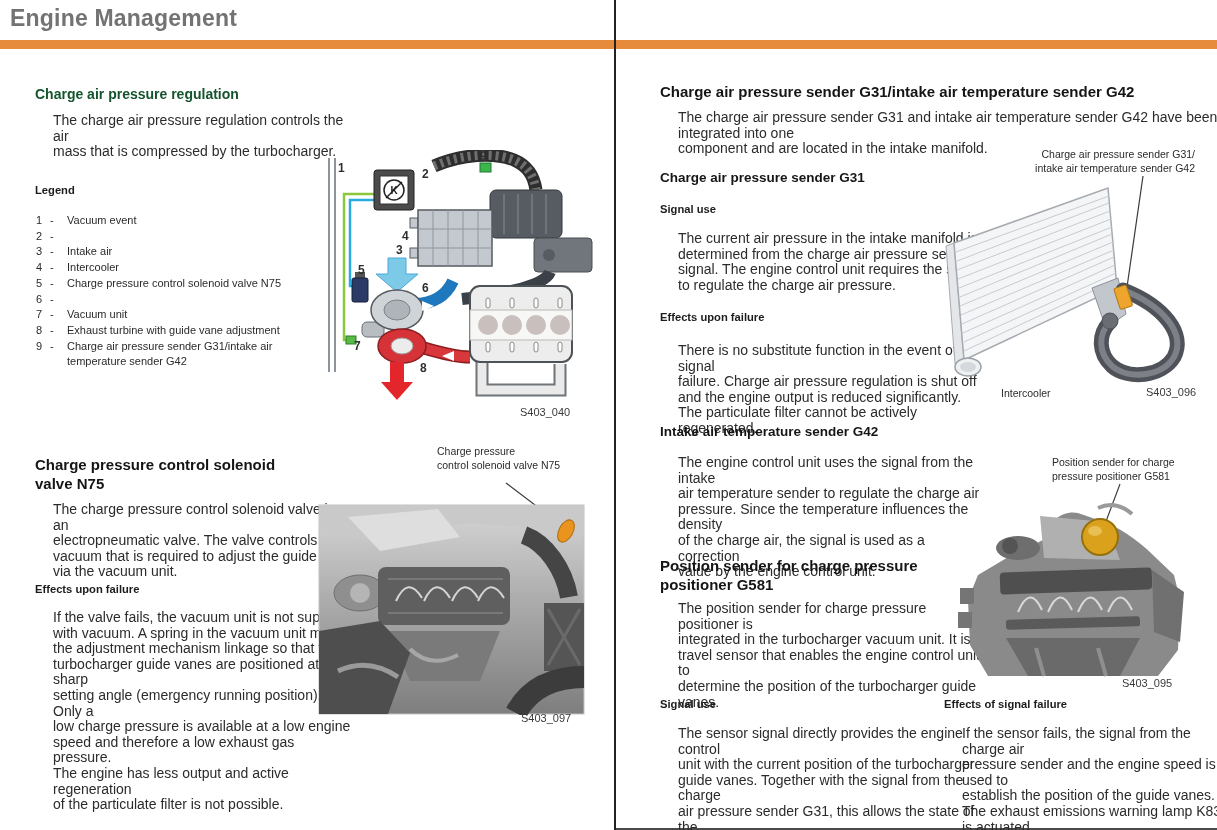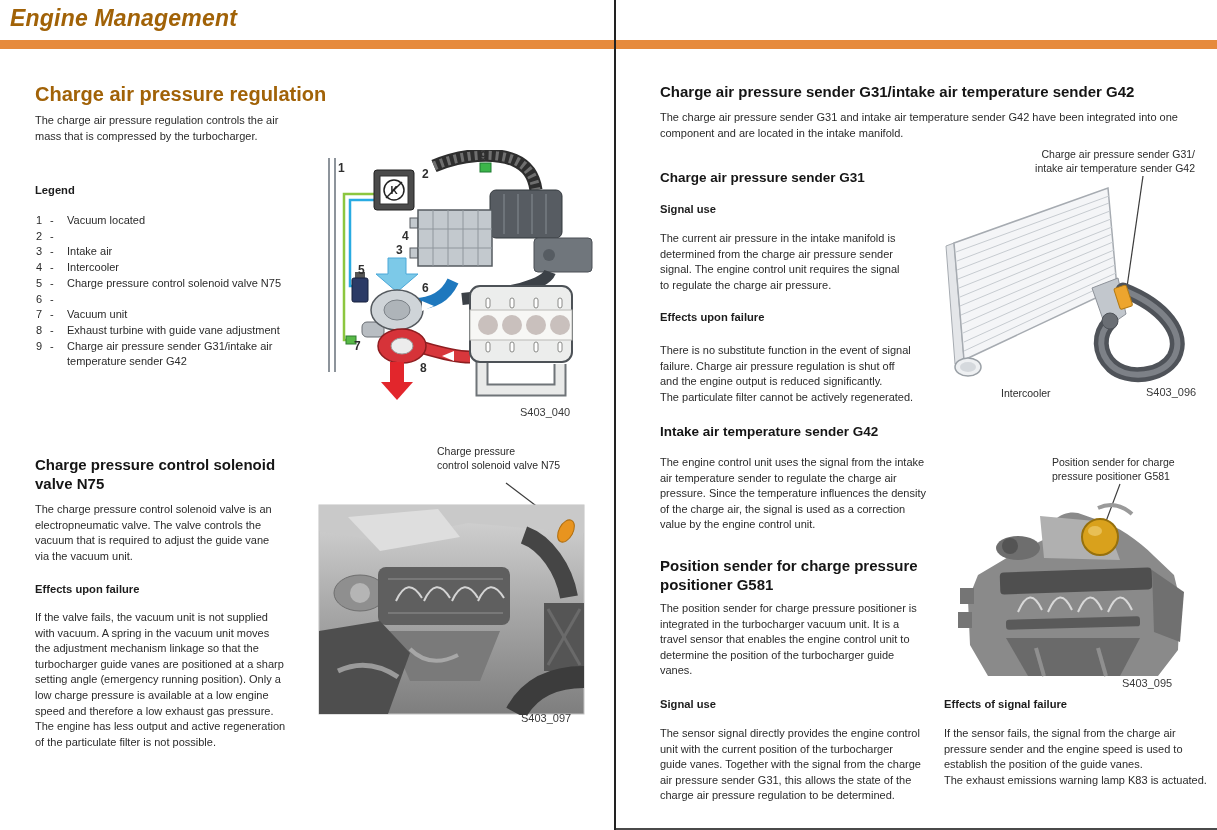--- a/index.html
+++ b/index.html
@@ -1,27 +1,27 @@
 <!DOCTYPE html>
 <html><head>
 <meta charset="utf-8">
 <style>
   * { margin:0; padding:0; box-sizing:border-box; }
   html,body { width:1217px; height:830px; background:#ffffff; }
   body { position:relative; font-family:"Liberation Sans", sans-serif; color:#242424; overflow:hidden; }
   .abs { position:absolute; }
-  .title { font-size:23px; font-weight:bold; color:#a16207; letter-spacing:0.2px;font-style:italic; }
+  .title { font-size:23px; font-weight:bold; color:#737373; letter-spacing:0.2px; }
   .accent-bar { left:0; top:40px; width:1217px; height:9px; background:#E68A3C; }
   .divider { left:614px; top:0; width:2px; height:830px; background:#222; }
   .bottom-line { left:616px; top:828px; width:601px; height:2px; background:#4a4a4a; }
-  .h17 { font-size:20px; font-weight:bold; color:#a16207; line-height:21px;text-align:right; }
+  .h17 { font-size:14px; font-weight:bold; color:#14532d; line-height:21px;text-align:right; }
   .h15 { font-size:15px; font-weight:bold; color:#151515; line-height:19px; }
   .h14 { font-size:13.5px; font-weight:bold; color:#151515; }
   .bold11 { font-size:11.2px; font-weight:bold; color:#1c1c1c; }
-  .body { font-size:11px; line-height:15.6px; color:#2b2b2b; }
+  .body { font-size:14px; line-height:15.6px; color:#2b2b2b;margin-left:18px; }
   .pre { white-space:pre-line; }
   .fig-label { font-size:10.5px; line-height:14px; color:#2b2b2b; }
   .code { font-size:11px; color:#3a3a3a;text-align:center; }
   .legend-row { display:flex; font-size:11px; line-height:15.7px; color:#2b2b2b; }
   .lnum { width:14px; flex:none; }
   .ldash { width:17px; flex:none; }
   .llabel { flex:1; }
   .dnum { font:bold 12px "Liberation Sans",sans-serif; fill:#2f2f2f; }
   svg text { font-family:"Liberation Sans",sans-serif; }
 </style>
@@ -35,21 +35,21 @@
 
 <h2 class="abs h17" style="left:35px;top:84px">Charge air pressure regulation</h2>
 <p class="abs body pre" style="left:35px;top:113px;width:300px">The charge air pressure regulation controls the air
 mass that is compressed by the turbocharger.</p>
 <div class="abs bold11" style="left:35px;top:184px">Legend</div>
 
 <div class="abs" style="left:36px;top:213px;width:292px">
   <div class="legend-row">
       <span class="lnum">1</span>
       <span class="ldash">-</span>
-      <span class="llabel pre">Vacuum located</span>
+      <span class="llabel pre">Vacuum event</span>
     </div>
   <div class="legend-row">
       <span class="lnum">2</span>
       <span class="ldash">-</span>
     </div>
   <div class="legend-row">
       <span class="lnum">3</span>
       <span class="ldash">-</span>
       <span class="llabel pre">Intake air</span>
     </div>

